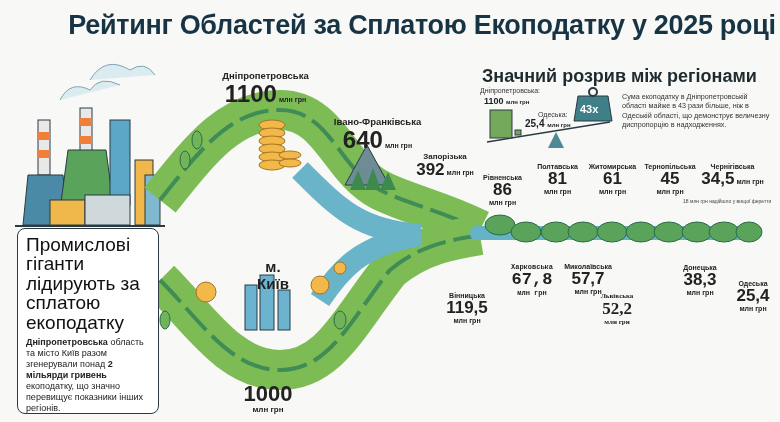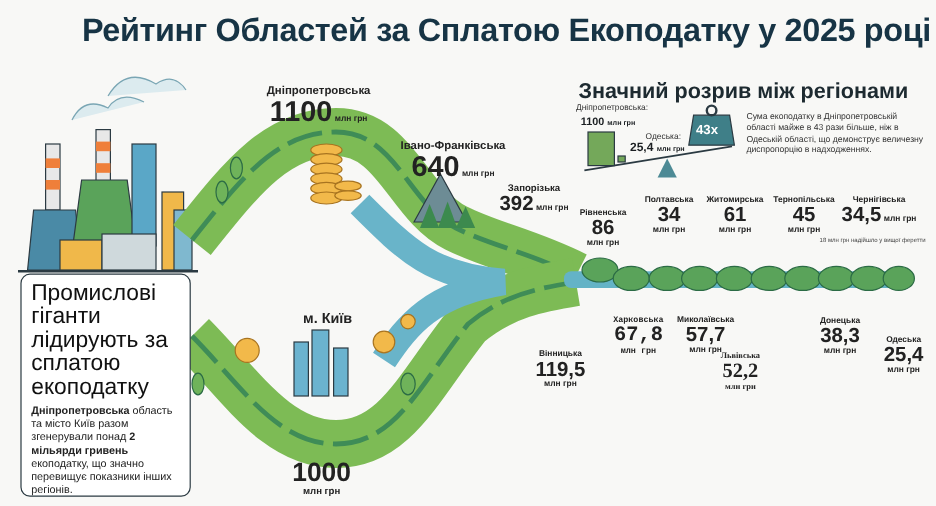--- a/index.html
+++ b/index.html
@@ -1,21 +1,21 @@
 <!DOCTYPE html>
 <html><head>
 <meta charset="utf-8">
 <style>
   * { margin:0; padding:0; box-sizing:border-box; }
   html, body { width:780px; height:422px; overflow:hidden; background:#f8f8f6; }
   body { position:relative; font-family:"Liberation Sans", sans-serif; color:#1b1f22; }
   .abs { position:absolute; }
   .title { left:0; top:10px; width:780px; text-align:center; font-size:27px; font-weight:bold; color:#173445; letter-spacing:-0.3px;margin-left:32px; }
   .lbl { font-weight:bold; text-align:center; color:#222; }
-  .lbl .name { font-size:12px; display:block; }
+  .lbl .name { font-size:15px; display:block; }
   .lbl .val { font-size:17px; display:block; line-height:1.05; }
   .lbl .unit { font-size:7px; display:block; }
   .big .name { font-size:9.5px; }
   .big .val { font-size:24px; display:inline; }
   .big .unit { font-size:7px; display:inline; margin-left:2px; }
   .panel { left:17px; top:228px; width:142px; height:186px; background:#fff; border:1.5px solid #2b3a42; border-radius:8px; padding:6px 8px; }
   .panel h2 { font-size:19px; line-height:1.02; font-weight:normal; color:#111; }
   .panel p { font-size:9px; line-height:1.22; margin-top:5px; color:#222; }
   .panel b { font-weight:bold; }
   .gap-title { left:482px; top:66px; font-size:18px; font-weight:bold; color:#1d2a30; }
@@ -141,21 +141,21 @@
     <span class="val">119,5</span>
     <span class="unit">млн грн</span>
 </div>
 <div class="abs lbl" style="left:475px;top:174px;width:55px;">
   <span class="name" style="font-size:7px">Рівненська</span>
     <span class="val">86</span>
     <span class="unit">млн грн</span>
 </div>
 <div class="abs lbl" style="left:530px;top:163px;width:55px;">
   <span class="name" style="font-size:7px">Полтавська</span>
-    <span class="val">34</span>
+    <span class="val">81</span>
     <span class="unit">млн грн</span>
 </div>
 <div class="abs lbl" style="left:502px;top:263px;width:60px;font-family:Liberation Mono, monospace;">
   <span class="name" style="font-size:7px">Харковська</span>
     <span class="val">67,8</span>
     <span class="unit">млн грн</span>
 </div>
 <div class="abs lbl" style="left:585px;top:163px;width:55px;">
   <span class="name" style="font-size:7px">Житомирська</span>
     <span class="val">61</span>

